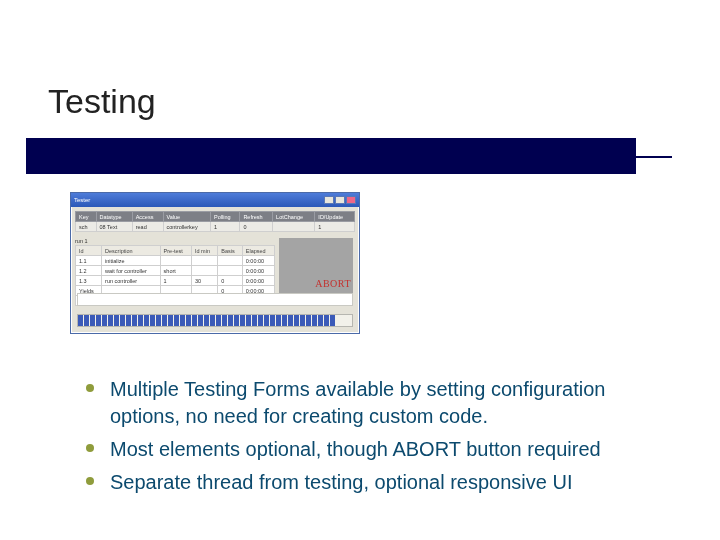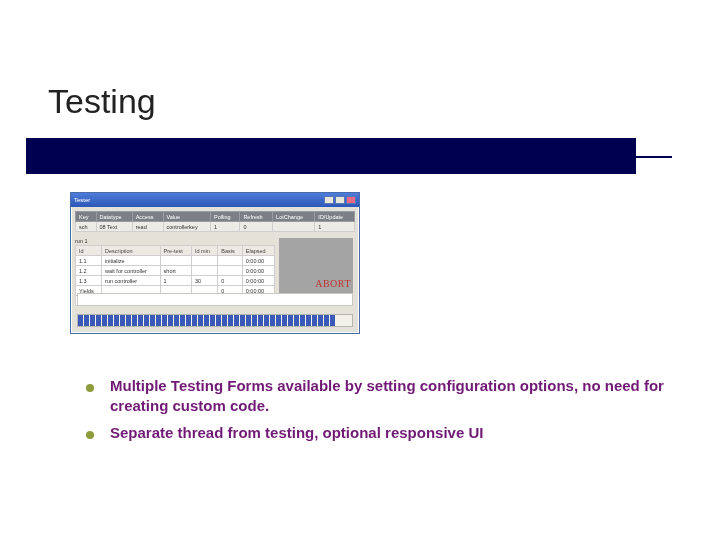--- a/index.html
+++ b/index.html
@@ -134,24 +134,23 @@
   .progress .seg {
     display: inline-block;
     width: 5px; height: 100%;
     background: #3b5ab8;
     margin-right: 1px;
   }
   .bullets {
     position: absolute;
     left: 86px; top: 376px;
     right: 48px;
-    font-size: 15px;
-    color: #701a75;
+    font-size: 20px;
+    color: #0c4a6e;
     line-height: 1.35;
-    font-weight: bold;
   }
   .bullets li {
     list-style: none;
     position: relative;
     padding-left: 24px;
     margin-bottom: 6px;
   }
   .bullets li::before {
     content: "";
     position: absolute;
@@ -265,15 +264,16 @@
 
     <div class="abort">ABORT</div>
     <div class="whitebar"></div>
     <div class="progress">
       <span class="seg"></span><span class="seg"></span><span class="seg"></span><span class="seg"></span><span class="seg"></span><span class="seg"></span><span class="seg"></span><span class="seg"></span><span class="seg"></span><span class="seg"></span><span class="seg"></span><span class="seg"></span><span class="seg"></span><span class="seg"></span><span class="seg"></span><span class="seg"></span><span class="seg"></span><span class="seg"></span><span class="seg"></span><span class="seg"></span><span class="seg"></span><span class="seg"></span><span class="seg"></span><span class="seg"></span><span class="seg"></span><span class="seg"></span><span class="seg"></span><span class="seg"></span><span class="seg"></span><span class="seg"></span><span class="seg"></span><span class="seg"></span><span class="seg"></span><span class="seg"></span><span class="seg"></span><span class="seg"></span><span class="seg"></span><span class="seg"></span><span class="seg"></span><span class="seg"></span><span class="seg"></span><span class="seg"></span><span class="seg"></span>
     </div>
   </div>
 
   <ul class="bullets">
     <li>Multiple Testing Forms available by setting configuration options, no need for creating custom code.</li>
+    <li>Most elements optional, though ABORT button required</li>
     <li>Separate thread from testing, optional responsive UI</li>
   </ul>
 </div>
 
 </body></html>

